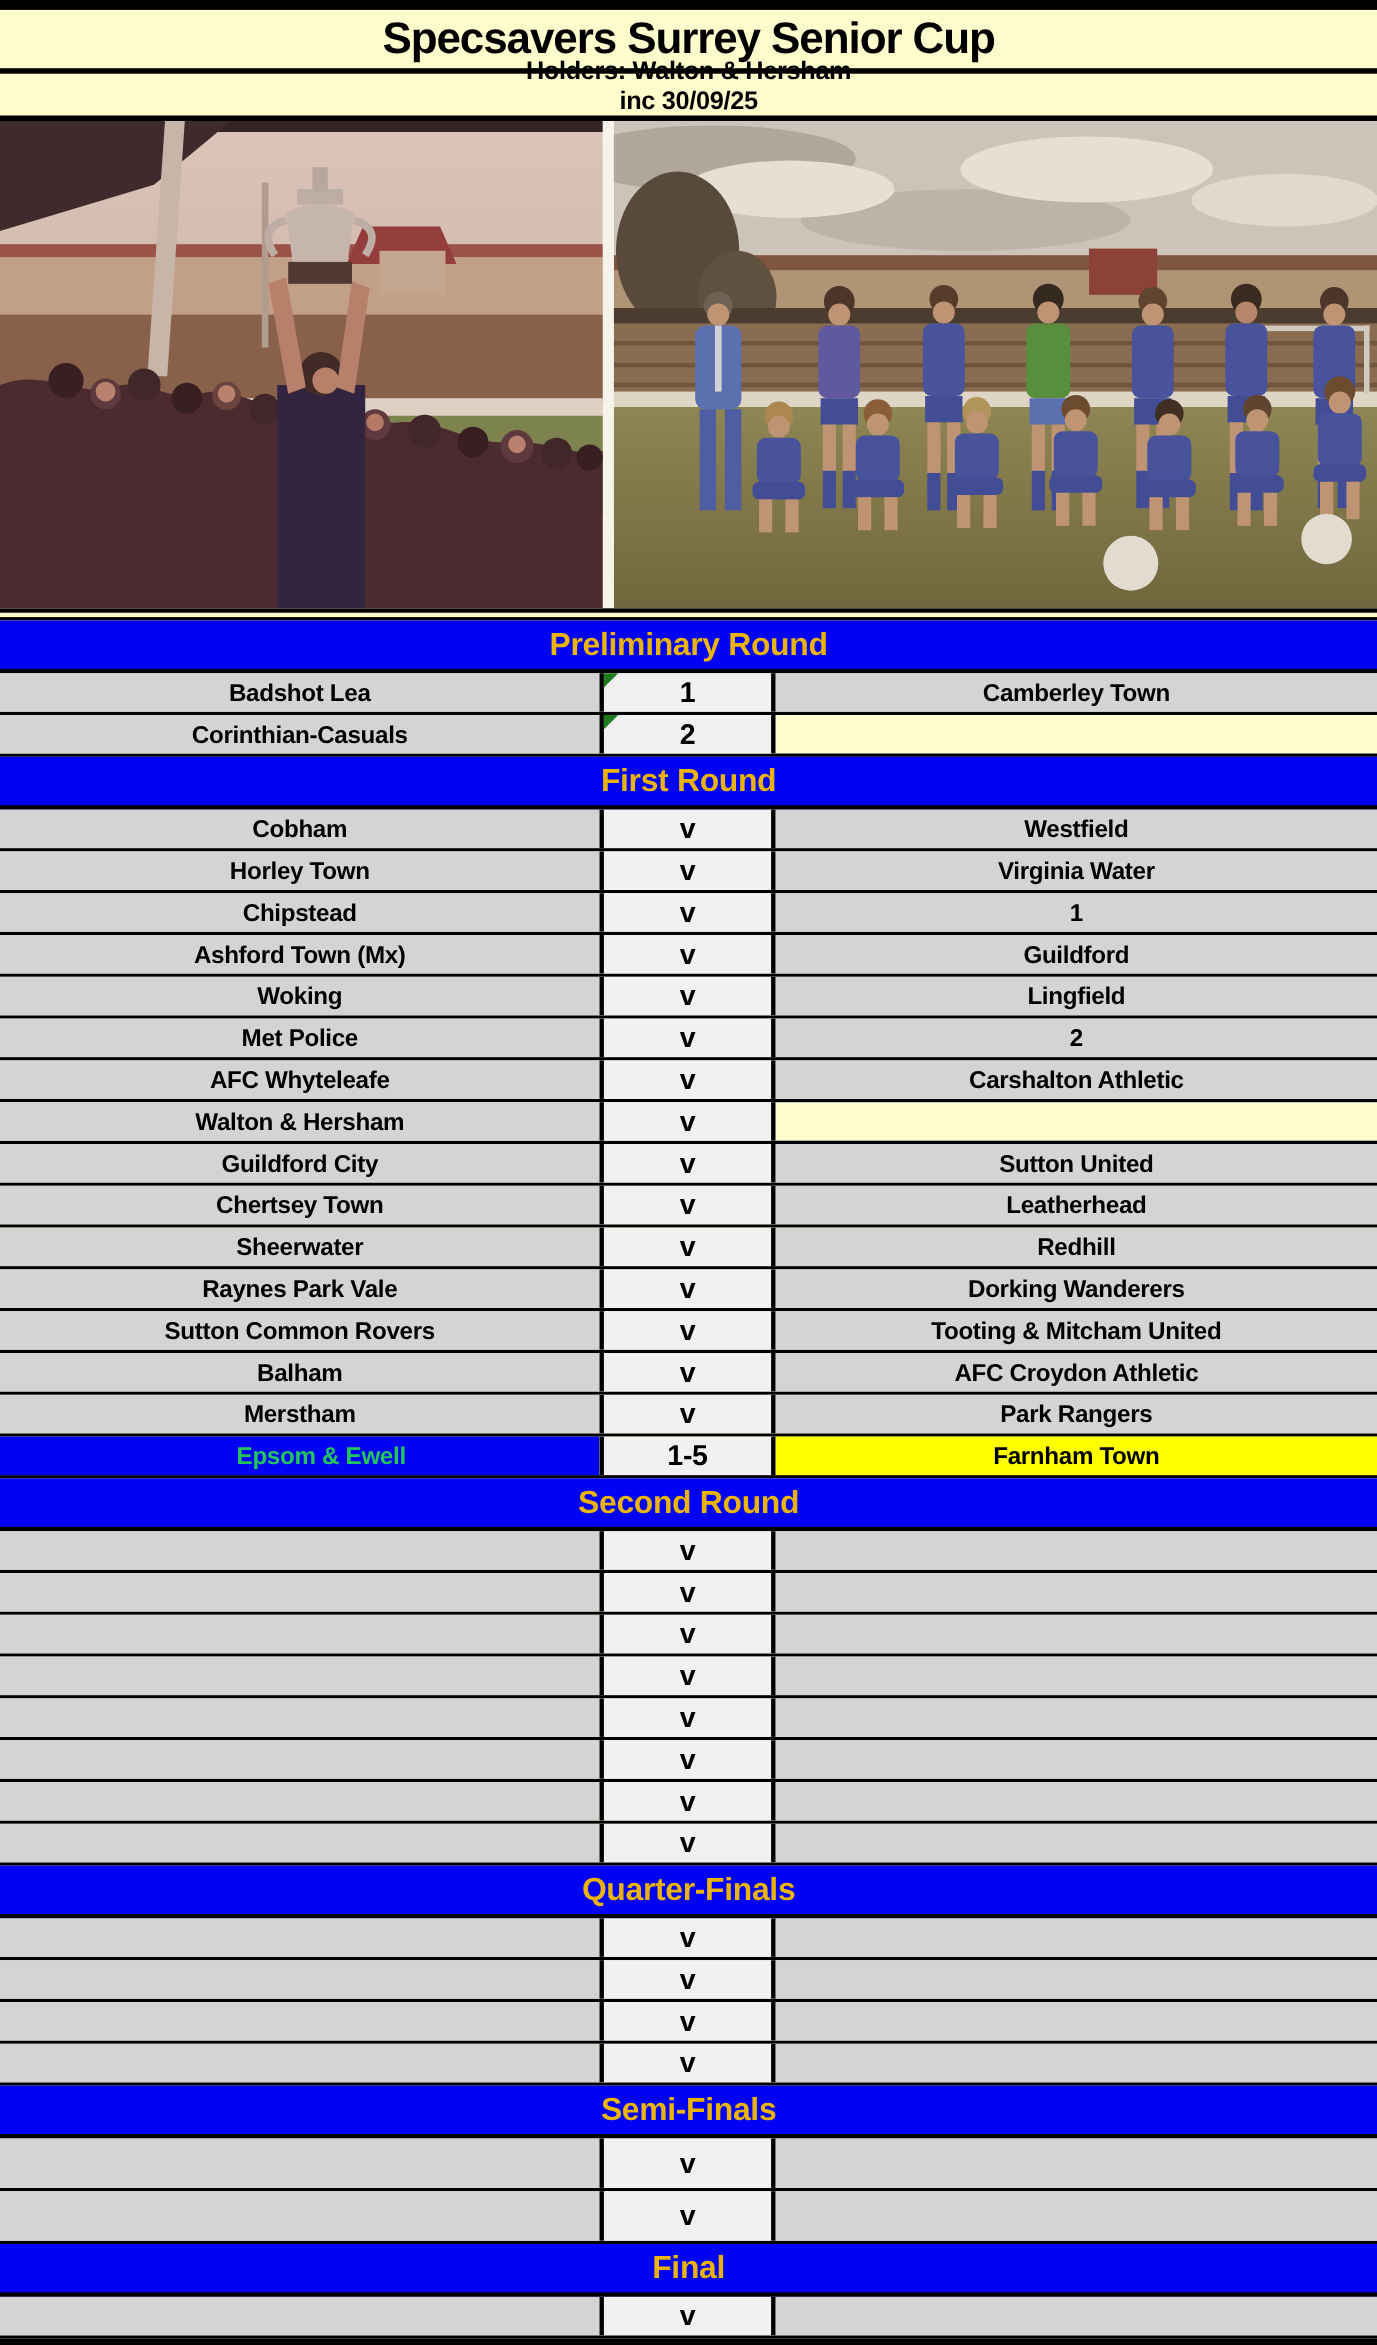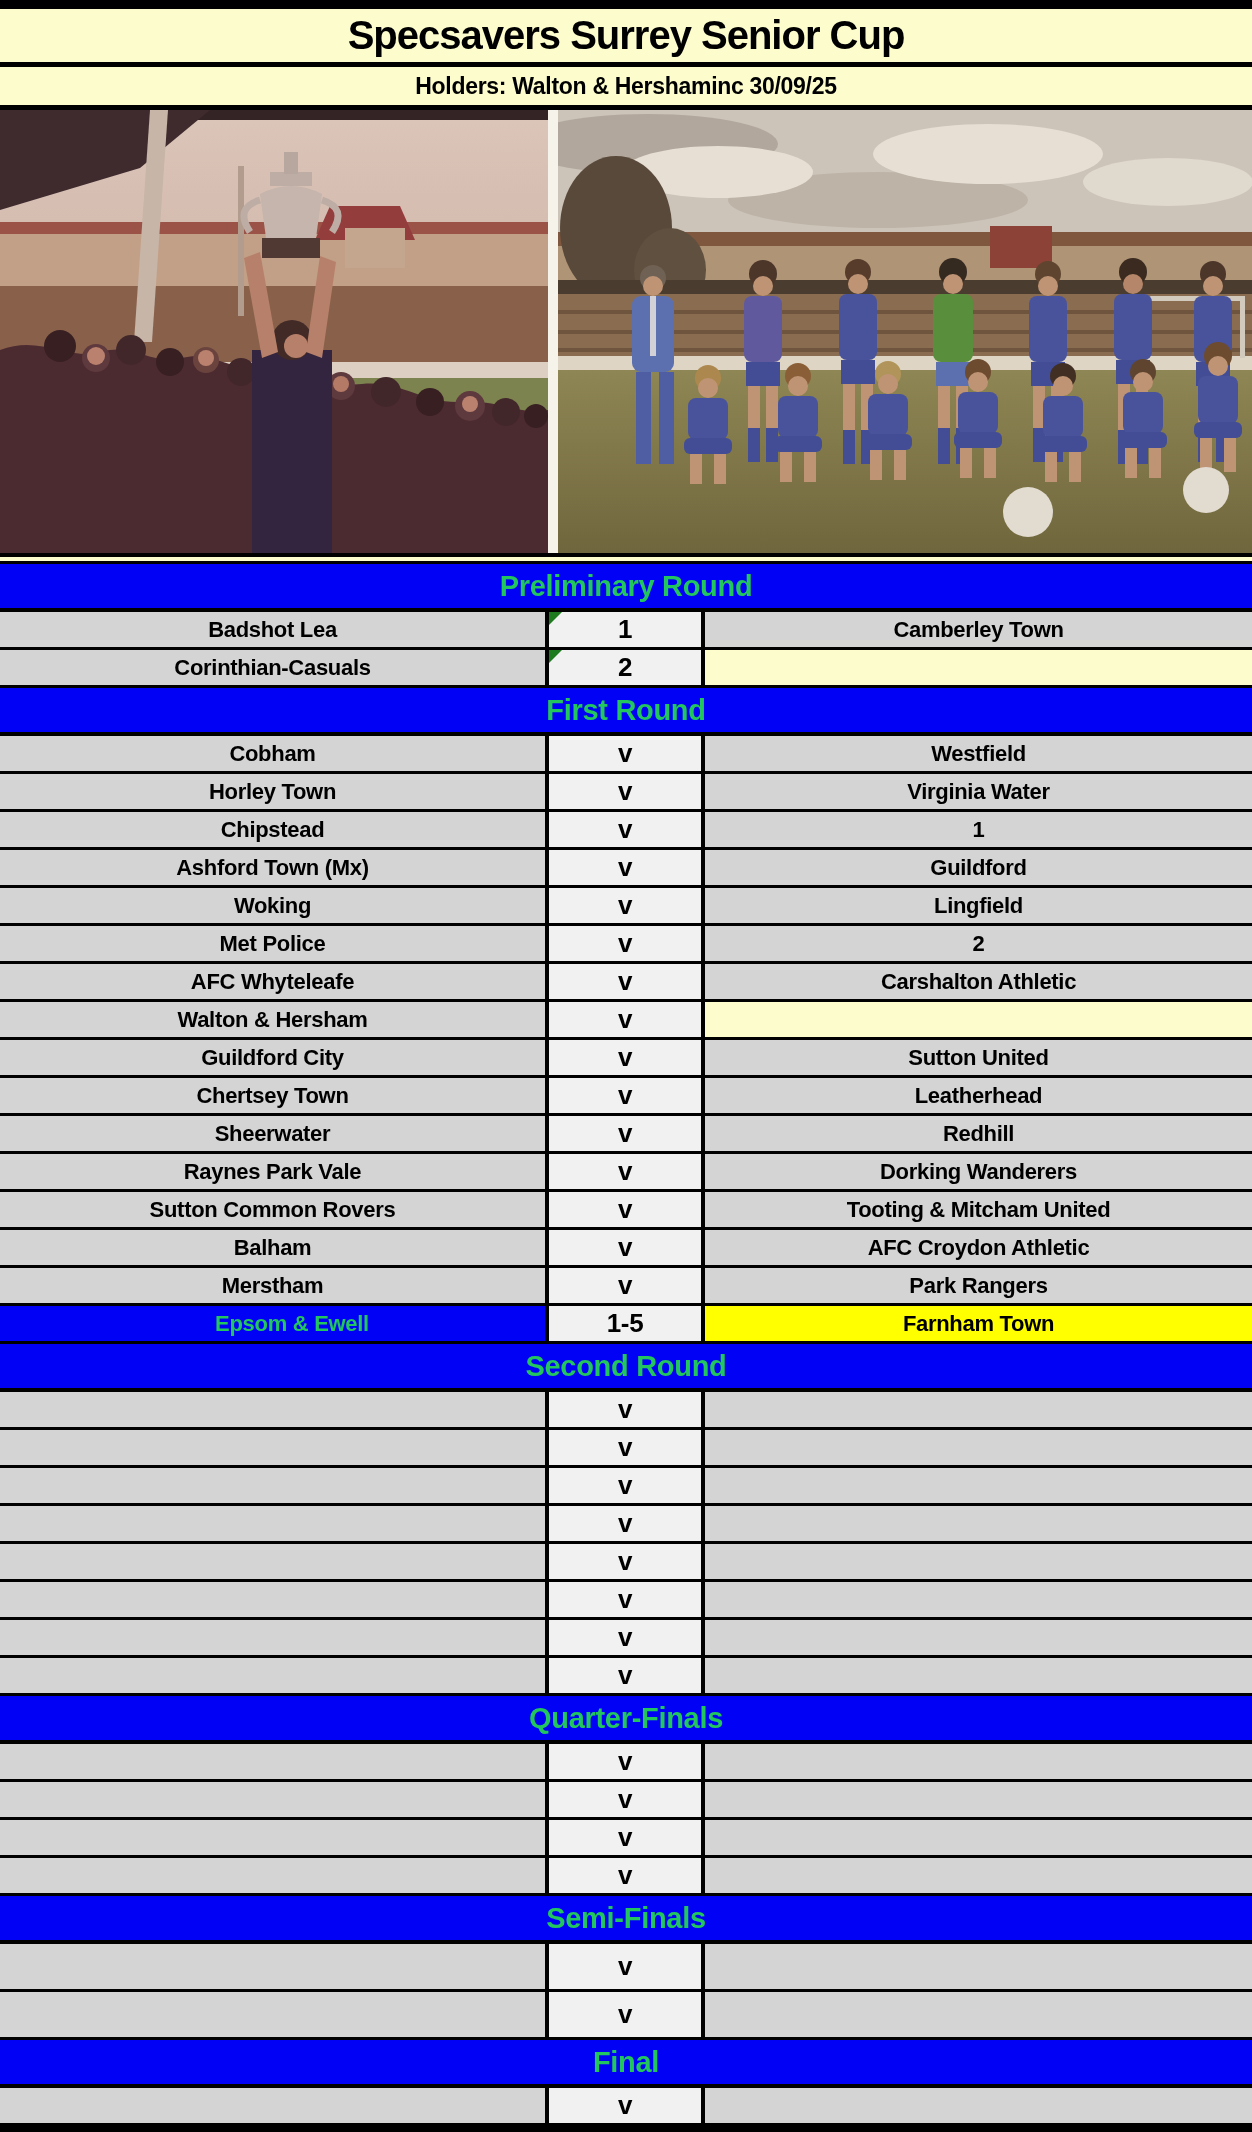--- a/index.html
+++ b/index.html
@@ -4,27 +4,27 @@
 <style>
   :root{
     --cream:#fcfccc; --banner-blue:#0101f5; --row-gray:#d4d4d4;
     --cell-white:#f1f1f1; --win-yellow:#ffff00; --note-green:#1e7a1e; --ink:#000000;
   }
   html,body{margin:0;padding:0;background:#000;}
   body{width:1252px;font-family:"Liberation Sans","DejaVu Sans",sans-serif;font-weight:700;color:var(--ink);}
   .page{width:1252px;background:var(--cream);border-top:9px solid var(--ink);border-bottom:4px solid var(--ink);}
   .title-bar{height:53px;display:flex;align-items:center;justify-content:center;border-bottom:5px solid var(--ink);}
   .title-bar h1{margin:0;font-size:40px;letter-spacing:-1px;}
-  .subheader{height:38px;display:flex;align-items:center;justify-content:center;
-    padding:0 8px;border-bottom:5px solid var(--ink);font-size:23px;letter-spacing:-0.3px;}
+  .subheader{height:38px;display:flex;align-items:center;justify-content:flex-end;
+    padding:0 8px;border-bottom:5px solid var(--ink);font-size:23px;letter-spacing:-0.3px;flex-direction:column;}
   .photos{height:443px;display:flex;gap:10px;background:#f6f3ea;border-bottom:4px solid var(--ink);}
   .photos svg{display:block;height:443px;}
   .bracket{margin-top:4px;border-top:3px solid var(--ink);}
   .banner{height:44px;display:flex;align-items:center;justify-content:center;
-    background:var(--banner-blue);color:#22c55e;font-size:29px;border-bottom:4px solid var(--ink);letter-spacing:-0.3px;}
+    background:var(--banner-blue);color:#eab308;font-size:29px;border-bottom:4px solid var(--ink);letter-spacing:-0.3px;}
   .row{display:grid;grid-template-columns:545px 160px 547px;height:38px;border-bottom:3px solid var(--ink);box-sizing:border-box;}
   .row.tall{height:48px;}
   .cell{display:flex;align-items:center;justify-content:center;font-size:22px;letter-spacing:-0.3px;box-sizing:border-box;}
   .side{background:var(--row-gray);}
   .mid{background:var(--cell-white);border-left:4px solid var(--ink);border-right:4px solid var(--ink);
     font-size:26px;position:relative;}
   .hl-blue{background:var(--banner-blue);color:#22c55e;padding-left:39px;}
   .hl-yellow{background:var(--win-yellow);}
   .note{position:absolute;top:0;left:0;width:0;height:0;
     border-top:13px solid var(--note-green);border-right:13px solid transparent;}

